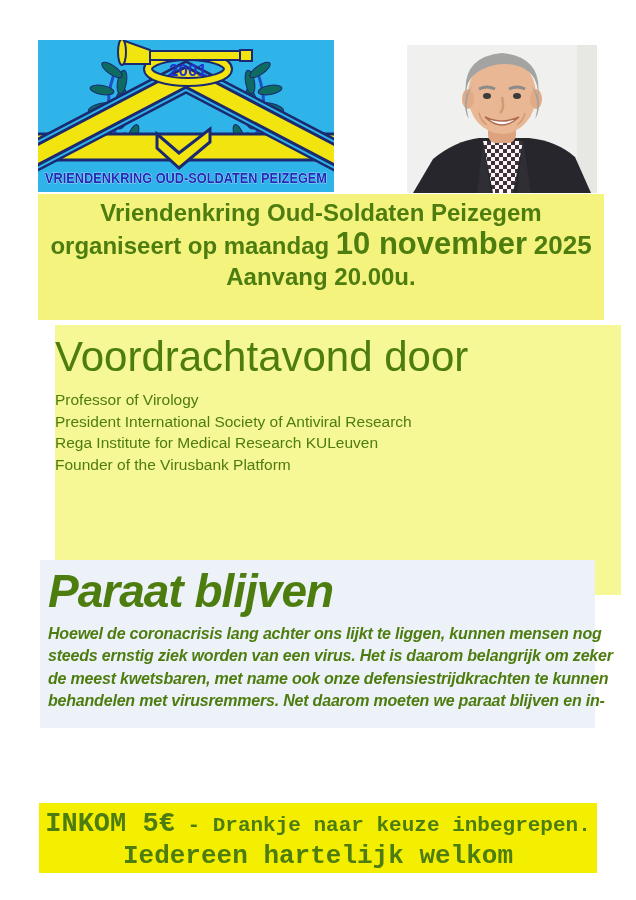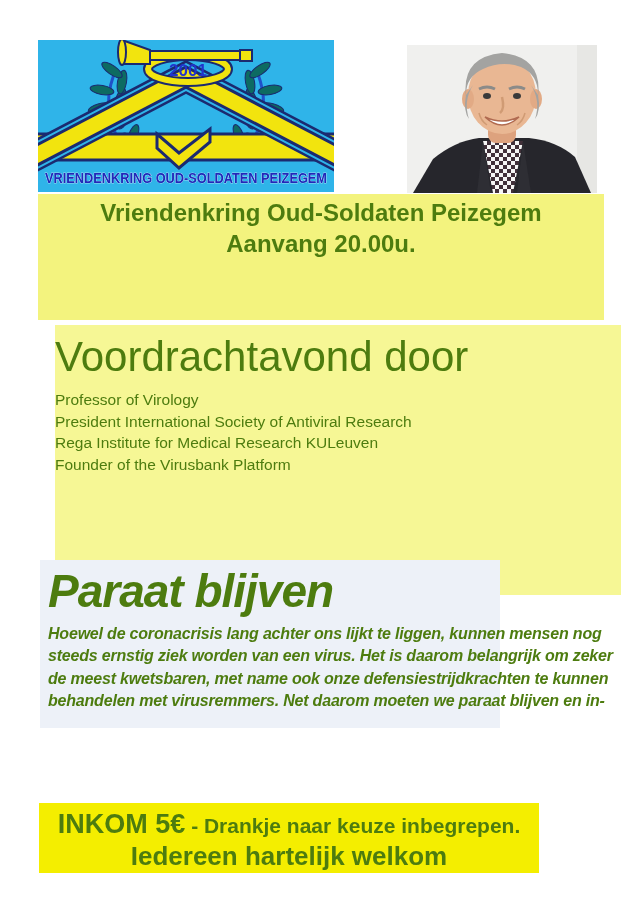--- a/index.html
+++ b/index.html
@@ -30,37 +30,37 @@
     left:55px; top:325px; width:566px; height:270px;
     background:#f6f795; text-align:left;
   }
   .box2 .title   { font-size:42px; line-height:50px; padding-top:7px; font-weight:400; white-space:nowrap; }
   .box2 .speaker { font-size:62px; line-height:68px; font-weight:400; letter-spacing:-1px; white-space:nowrap; }
   .box2 .cred    { font-size:15.5px; line-height:21.5px; }
   .box2 .cred1   { padding-top:7px; }
 
   
   .bluebox {
-    left:40px; top:560px; width:460px; height:168px;
+    left:40px; top:560px; width:555px; height:168px;
     background:#edf1f8; box-sizing:border-box; padding-left:8px;
   }
   .bluebox .heading {
     font-size:46px; line-height:54px; padding-top:4px;
     font-weight:700; font-style:italic; letter-spacing:-1px;
   }
   .bluebox .para { padding-top:5px; }
   .bluebox .pline {
     font-size:16px; line-height:22.4px; font-weight:700; font-style:italic;
     letter-spacing:-0.2px; white-space:nowrap;
   }
 
   
   .bar {
-    left:39px; top:803px; width:500px; height:70px;
-    background:#f4ee00; text-align:center; font-weight:700;
+    left:39px; top:803px; width:558px; height:70px;
+    background:#f4ee00; text-align:center; font-weight:700;font-family:Liberation Mono, monospace;
   }
   .bar .line1 { padding-top:7px; font-size:21px; line-height:28px; white-space:nowrap; }
   .bar .price { font-size:27px; }
   .bar .line2 { font-size:26px; line-height:32px; }
 </style>
 </head>
 <body>
 
 <div class="poster">
 
@@ -157,20 +157,21 @@
       <path d="M95,52 Q98,64 93,68" stroke="#d09b74" stroke-width="2.5" fill="none"></path>
 
       <path d="M78,72 Q95,88 112,72 Q95,80 78,72 Z" fill="#ffffff" stroke="#b06a50" stroke-width="1.5"></path>
       <path d="M72,68 Q74,76 80,80" stroke="#d09b74" stroke-width="1.5" fill="none"></path>
       <path d="M118,68 Q116,76 110,80" stroke="#d09b74" stroke-width="1.5" fill="none"></path>
     </svg>
   </div>
 
   <div class="abs box1">
     <div class="l l1">Vriendenkring Oud-Soldaten Peizegem</div>
+    <div class="l"><span>organiseert op maandag</span> <span class="date">10 november</span> <span class="year">2025</span></div>
     <div class="l">Aanvang 20.00u.</div>
   </div>
 
   <div class="abs box2">
     <div class="title">Voordrachtavond door</div>
     <div class="cred cred1">Professor of Virology</div>
     <div class="cred">President International Society of Antiviral Research</div>
     <div class="cred">Rega Institute for Medical Research KULeuven</div>
     <div class="cred">Founder of the Virusbank Platform</div>
   </div>

